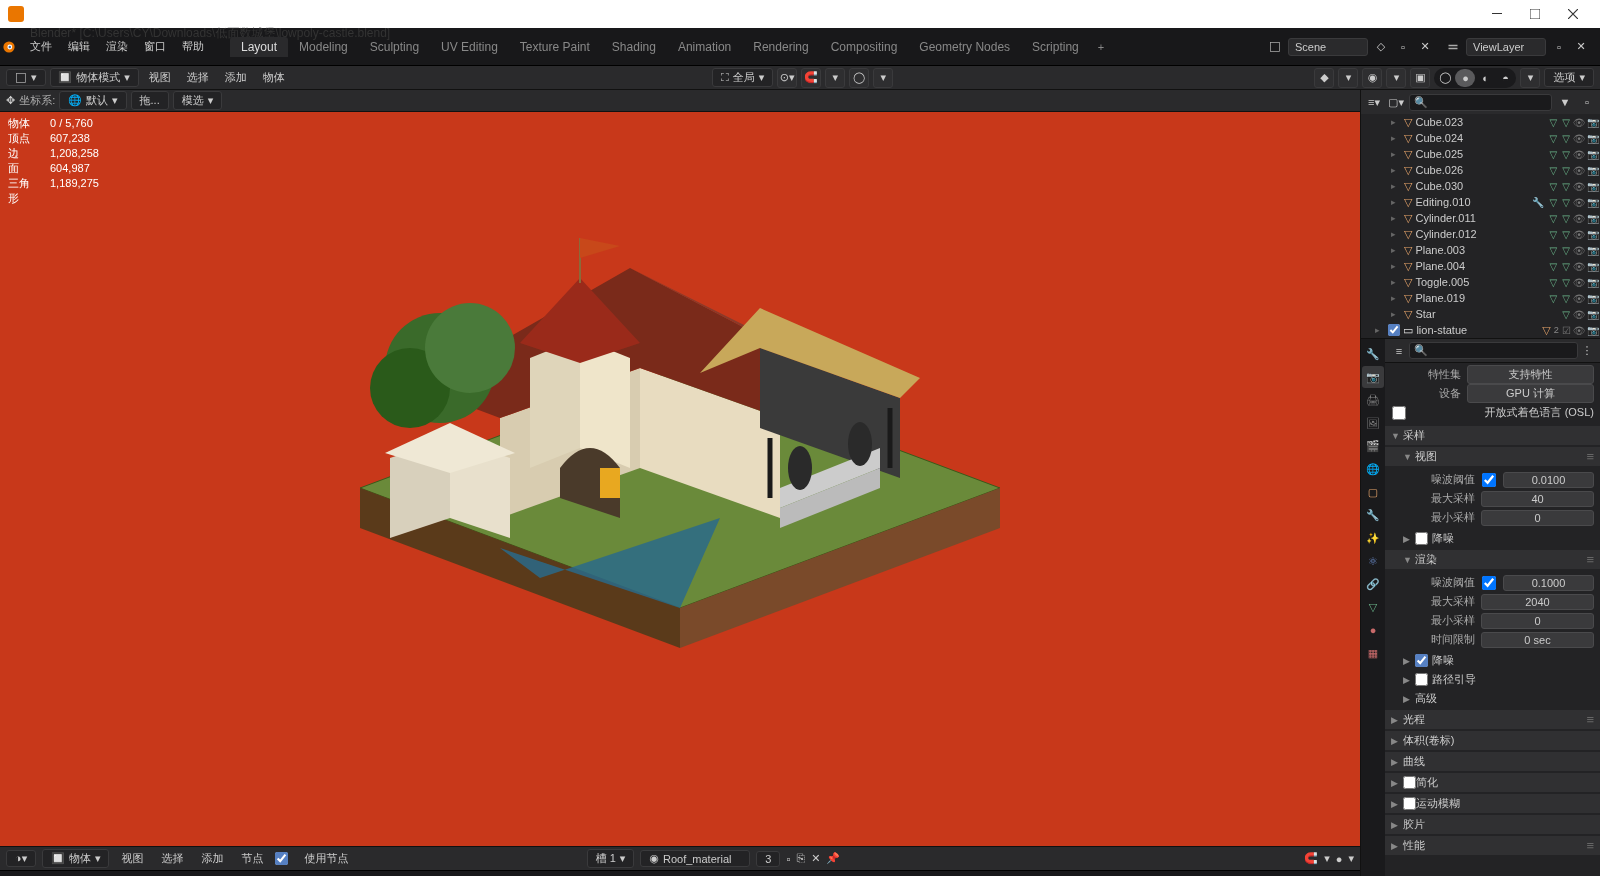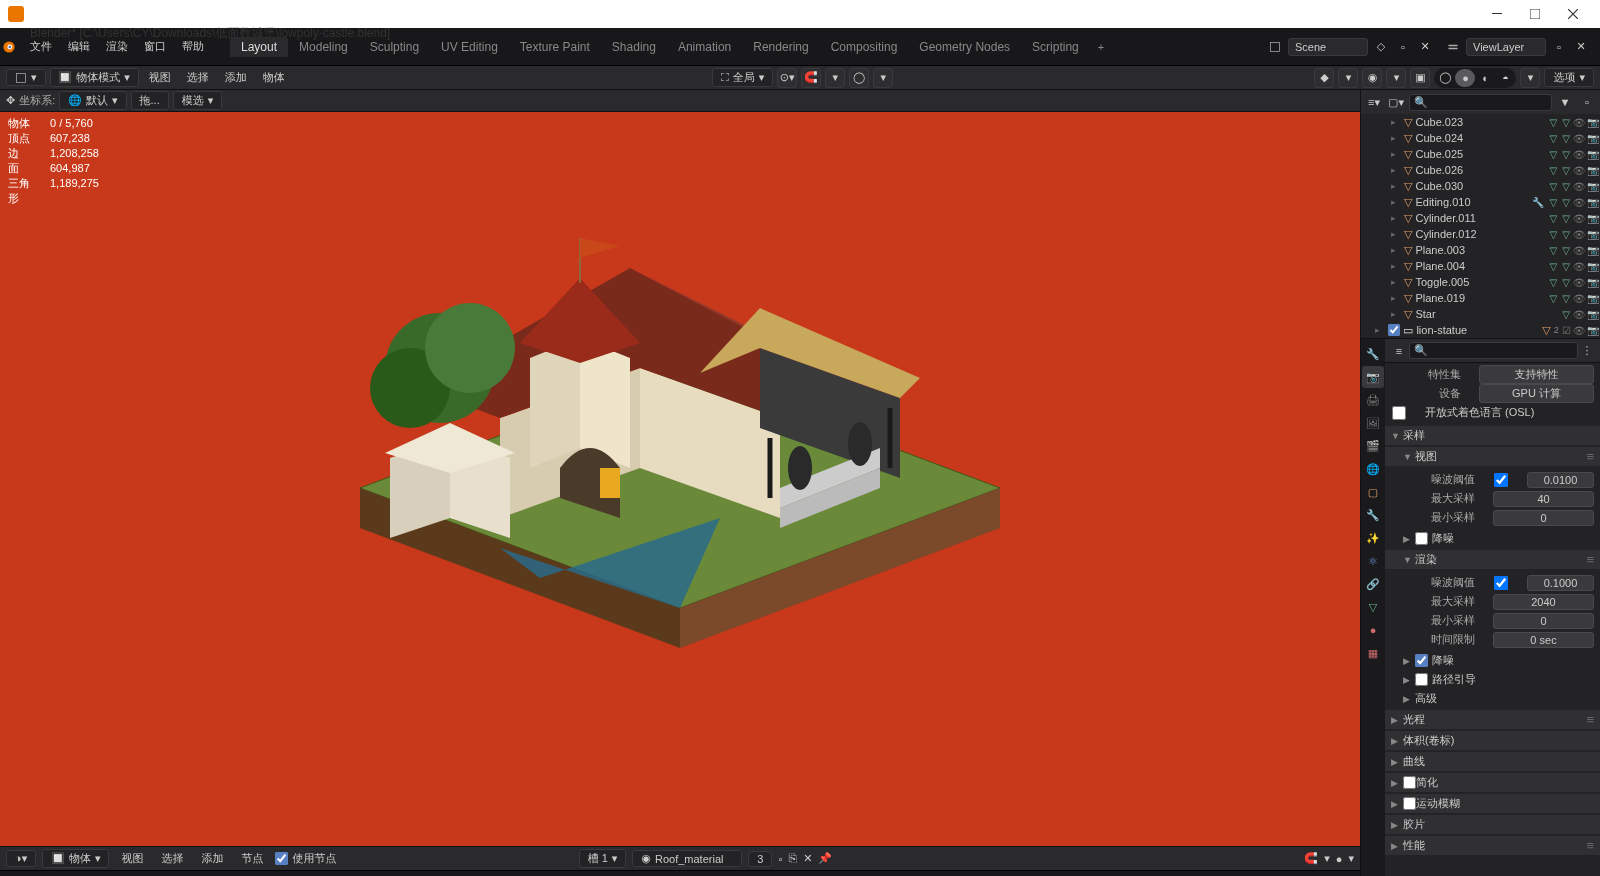--- a/index.html
+++ b/index.html
@@ -47,21 +47,21 @@
 .viewport { flex:1; background:#c8381a; position:relative; overflow:hidden; }
 .vp-stats { position:absolute; top:26px; left:8px; color:#fff; font-size:11px; line-height:15px; }
 .vp-stats div { display:flex; gap:10px; }
 .vp-stats .lbl { width:32px; }
 .castle-placeholder { position:absolute; top:50%; left:50%; transform:translate(-50%,-50%); width:760px; height:560px; }
 
 
 .shader-header { height:24px; background:#2a2a2c; display:flex; align-items:center; padding:0 6px; border-top:1px solid #111; gap:6px; }
 .shader-header .dd { background:#232325; border:1px solid #3a3a3c; padding:1px 8px; border-radius:3px; display:flex; align-items:center; gap:4px; font-size:11px; cursor:pointer; }
 .shader-header .vp-menu { padding:2px 6px; color:#ccc; cursor:pointer; font-size:11px; }
-.shader-header .cb { display:flex; align-items:center; gap:4px; font-size:11px; }
+.shader-header .cb { display:flex; align-items:center; gap:16px; font-size:11px; }
 .shader-header .cb input { accent-color:#5680c2; }
 .shader-header .spacer { flex:1; }
 
 
 .statusbar { height:22px; background:#18181a; display:flex; align-items:center; padding:0 8px; gap:10px; color:#888; border-top:1px solid #000; }
 .statusbar .sp { flex:1; }
 .statusbar .ver { color:#666;margin-top:27px; }
 
 
 .right-col { width:240px; display:flex; flex-direction:column; background:#232325; border-left:1px solid #111; }
@@ -83,21 +83,21 @@
 
 .props { flex:1; display:flex; background:#232325; }
 .props-tabs { width:24px; background:#1a1a1c; display:flex; flex-direction:column; align-items:center; padding-top:4px; gap:1px; }
 .props-tabs .pt { width:22px; height:22px; display:flex; align-items:center; justify-content:center; cursor:pointer; border-radius:3px; }
 .props-tabs .pt.active { background:#3a3a3c; }
 .props-body { flex:1; overflow:auto; font-size:11px; }
 .props-hdr { height:24px; background:#2a2a2c; display:flex; align-items:center; padding:0 4px; border-bottom:1px solid #111; }
 .props-hdr .srch { flex:1; background:#1a1a1c; border:1px solid #3a3a3c; border-radius:3px; padding:1px 4px; display:flex; align-items:center; }
 .props-hdr .srch input { background:none; border:none; outline:none; color:#ccc; width:100%; font-size:10px; }
 .prop-block { padding:2px 6px; }
-.prop-row { display:flex; align-items:center; height:19px; gap:18px; }
+.prop-row { display:flex; align-items:center; height:19px; gap:6px; }
 .prop-row .lbl { text-align:right; width:70px; color:#aaa; }
 .prop-row .val { flex:1; background:#3a3a3c; border:1px solid #4a4a4c; border-radius:3px; text-align:center; padding:1px 4px; }
 .prop-row .cbh { width:16px; height:14px; }
 .prop-panel-hdr { display:flex; align-items:center; background:#303032; padding:2px 6px; margin:2px 0; cursor:pointer; }
 .prop-panel-hdr .tw { width:12px; color:#888; font-size:9px; }
 .prop-panel-hdr .ttl { flex:1; }
 .prop-panel-hdr .opt { color:#666; font-size:13px; }
 .prop-sub-hdr { display:flex; align-items:center; padding:2px 6px 2px 18px; cursor:pointer; }
 .prop-sub-hdr .tw { width:12px; color:#888; font-size:9px; }
 .prop-sub-hdr .cb { width:13px; height:13px; margin-right:4px; accent-color:#5680c2; }
@@ -539,21 +539,21 @@
 
         <div class="prop-block">
           <div class="prop-row">
               <span class="lbl">特性集</span>
               <div class="val">支持特性</div>
             </div>
           <div class="prop-row">
               <span class="lbl">设备</span>
               <div class="val">GPU 计算</div>
             </div>
-          <div class="prop-row" style="justify-content:flex-start">
+          <div class="prop-row" style="justify-content:space-between">
               <input type="checkbox" class="cbh" style=""> 
               <span>开放式着色语言 (OSL)</span>
             </div>
         </div>
 
         <div class="prop-panel-hdr">
             <span class="tw">▼</span>
             <span class="ttl">采样</span>
           </div>
         <div class="prop-panel-hdr" style="padding-left:18px">

